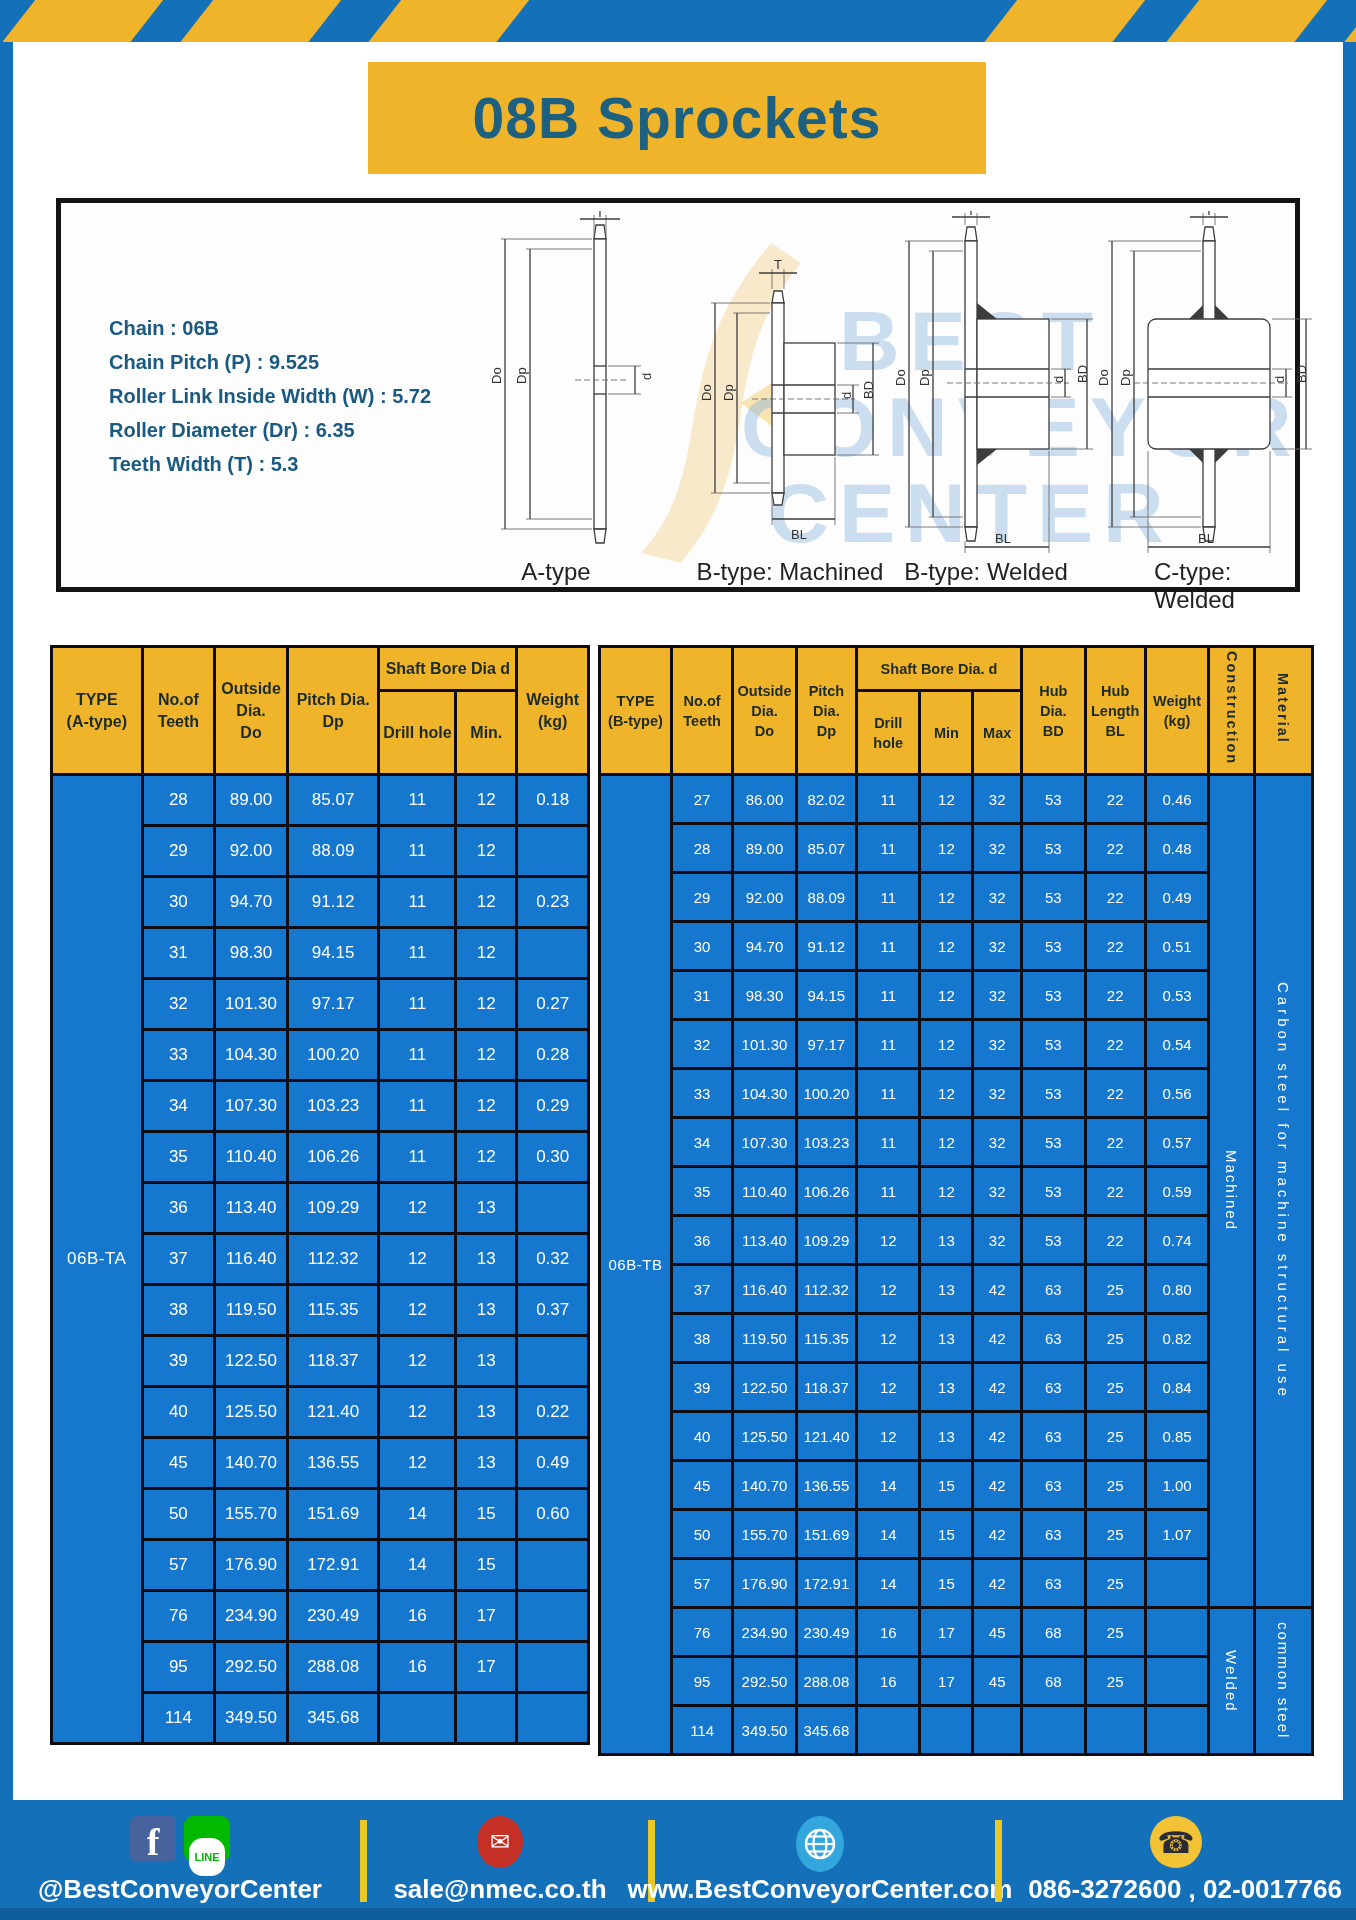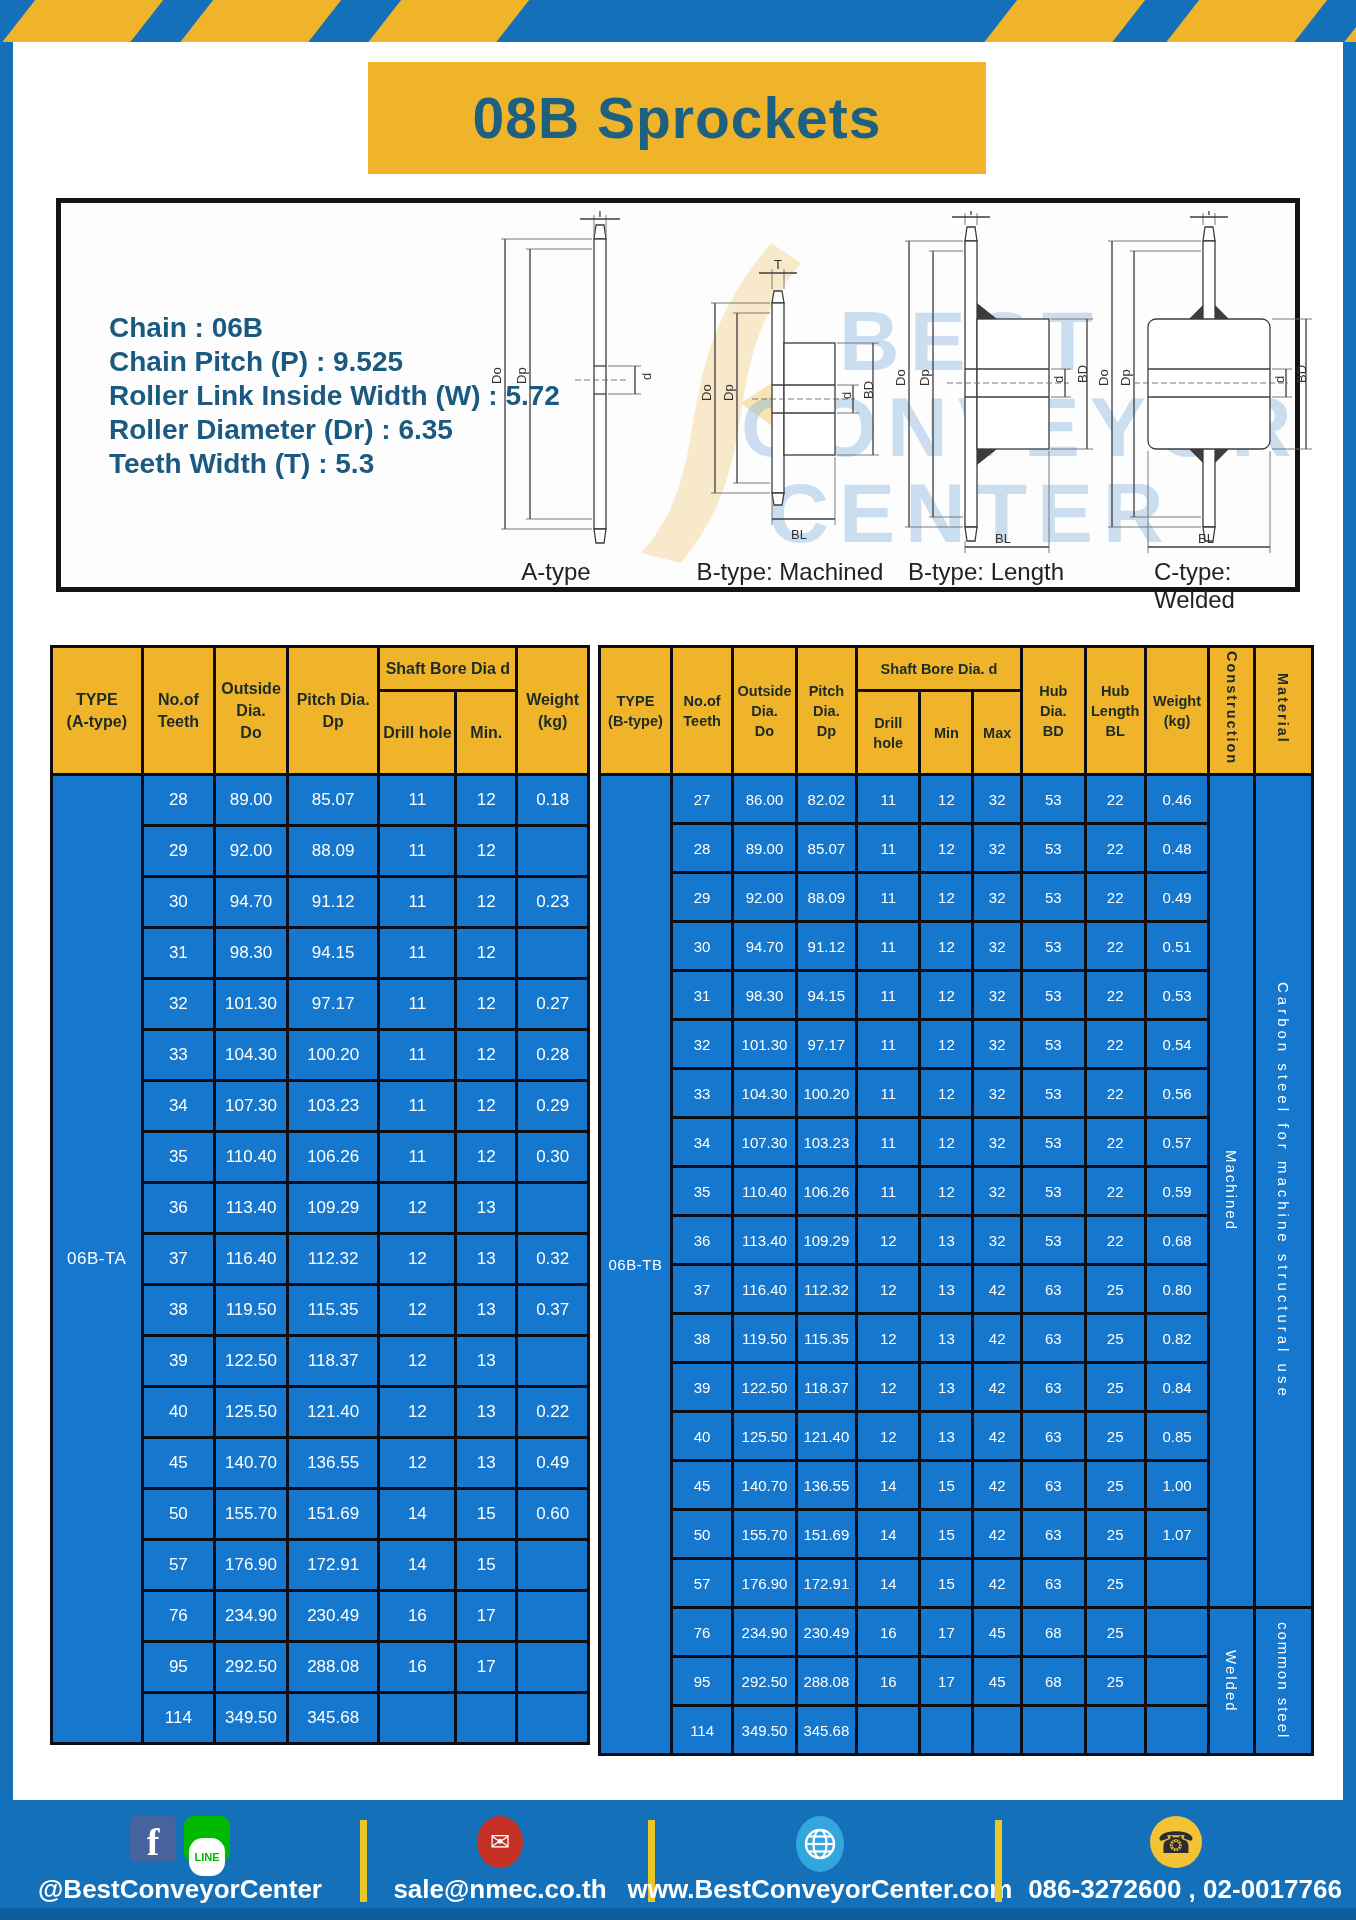--- a/index.html
+++ b/index.html
@@ -10,21 +10,21 @@
   .stripe{position:absolute;top:-4px;height:52px;width:128px;background:#f0b42a;transform:skewX(-38deg);}
   .side{position:absolute;top:42px;width:13px;height:1766px;background:#1470b8;}
   .side.left{left:0}.side.right{right:0}
   
   .banner{position:absolute;left:368px;top:62px;width:618px;height:112px;background:#f0b42a;
           display:flex;align-items:center;justify-content:center;}
   .banner h1{margin:0;font-size:57px;font-weight:bold;color:#1d6080;letter-spacing:1px;}
   
   .drawbox{position:absolute;left:56px;top:198px;width:1244px;height:394px;background:#fdfdfd;
            border:5px solid #141414;box-sizing:border-box;}
-  .specs{position:absolute;left:48px;top:108px;color:#1b5a80;font-weight:bold;font-size:28px;line-height:34px;}
+  .specs{position:absolute;left:48px;top:108px;color:#1b5a80;font-weight:bold;font-size:20px;line-height:34px;}
   .wm-text{position:absolute;left:680px;top:95px;width:460px;color:rgba(125,175,220,0.40);
            font-weight:bold;font-size:84px;line-height:86px;letter-spacing:10px;text-align:center;}
   .wm-swoosh{position:absolute;left:540px;top:20px;width:230px;height:350px;opacity:0.35;}
   .draw{position:absolute;top:8px;}
   .draw svg{display:block;}
   .draw-label{position:absolute;top:355px;transform:translateX(-50%);font-size:24px;color:#222;}
   svg .ln{stroke:#3c3c3c;stroke-width:1.3;fill:none;}
   svg .thin{stroke:#6b6b6b;stroke-width:0.9;fill:none;}
   svg .dash{stroke:#6b6b6b;stroke-width:0.9;fill:none;stroke-dasharray:6 3;}
   svg .fillp{fill:#ffffff;stroke:#3c3c3c;stroke-width:1.3;}
@@ -205,21 +205,21 @@
         <line class="thin" x1="164" y1="108" x2="206" y2="108"></line>
           <line class="thin" x1="164" y1="238" x2="206" y2="238"></line>
         <line class="ln" x1="200" y1="108" x2="200" y2="238"></line>
         <text transform="rotate(-90 196 172)" x="196" y="176">BD</text>
         <line class="thin" x1="78" y1="330" x2="78" y2="342"></line>
           <line class="thin" x1="162" y1="240" x2="162" y2="342"></line>
         <line class="ln" x1="78" y1="336" x2="162" y2="336"></line>
         <text x="108" y="332">BL</text>
       </svg>
     </div>
-    <div class="draw-label" style="left:925px">B-type: Length</div>
+    <div class="draw-label" style="left:925px">B-type: Welded</div>
 
     <div class="draw" style="left:1035px">
       <svg width="230" height="345" viewBox="0 0 230 345">
         <line class="thin" x1="105" y1="30" x2="12" y2="30"></line>
           <line class="thin" x1="105" y1="316" x2="12" y2="316"></line>
         <line class="ln" x1="16" y1="30" x2="16" y2="316"></line>
         <line class="thin" x1="105" y1="40" x2="34" y2="40"></line>
           <line class="thin" x1="105" y1="306" x2="34" y2="306"></line>
         <line class="ln" x1="38" y1="40" x2="38" y2="306"></line>
         <text transform="rotate(-90 8 175)" x="8" y="179">Do</text>
@@ -593,21 +593,21 @@
         </tr>
         <tr>
           <td>36</td>
           <td>113.40</td>
           <td>109.29</td>
           <td>12</td>
           <td>13</td>
           <td>32</td>
           <td>53</td>
           <td>22</td>
-          <td>0.68</td>
+          <td>0.74</td>
         </tr>
         <tr>
           <td>37</td>
           <td>116.40</td>
           <td>112.32</td>
           <td>12</td>
           <td>13</td>
           <td>42</td>
           <td>63</td>
           <td>25</td>

